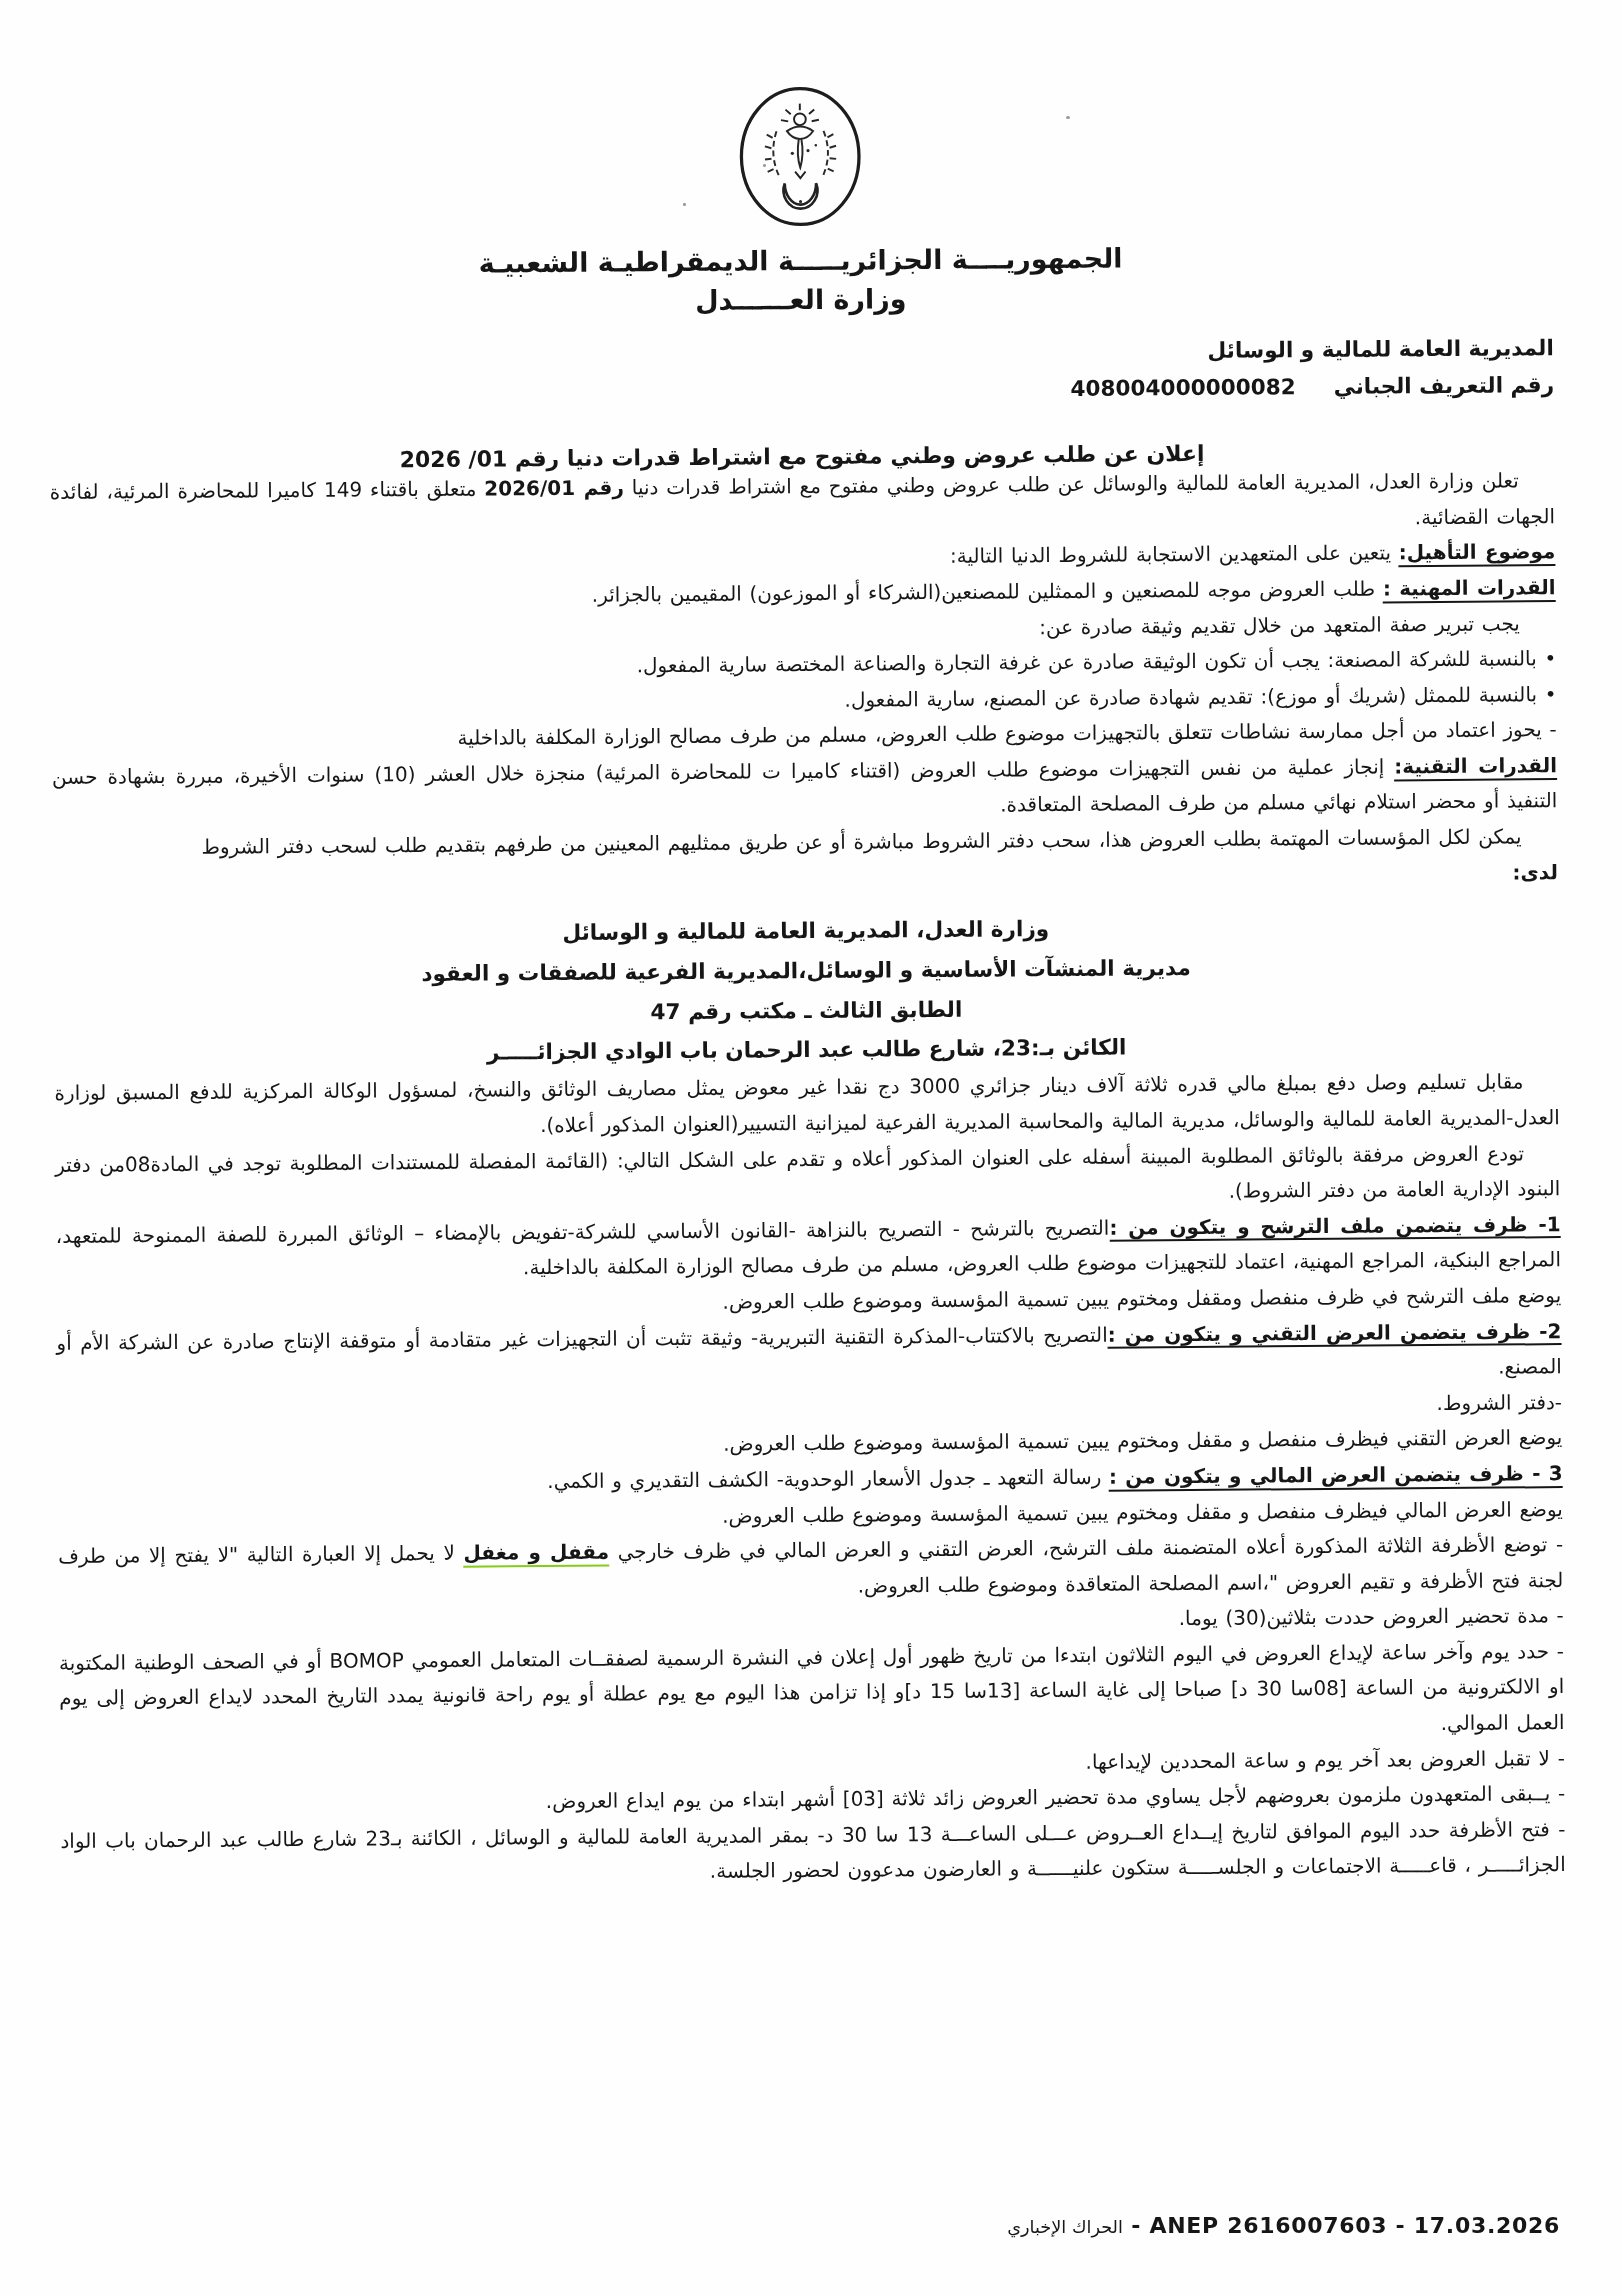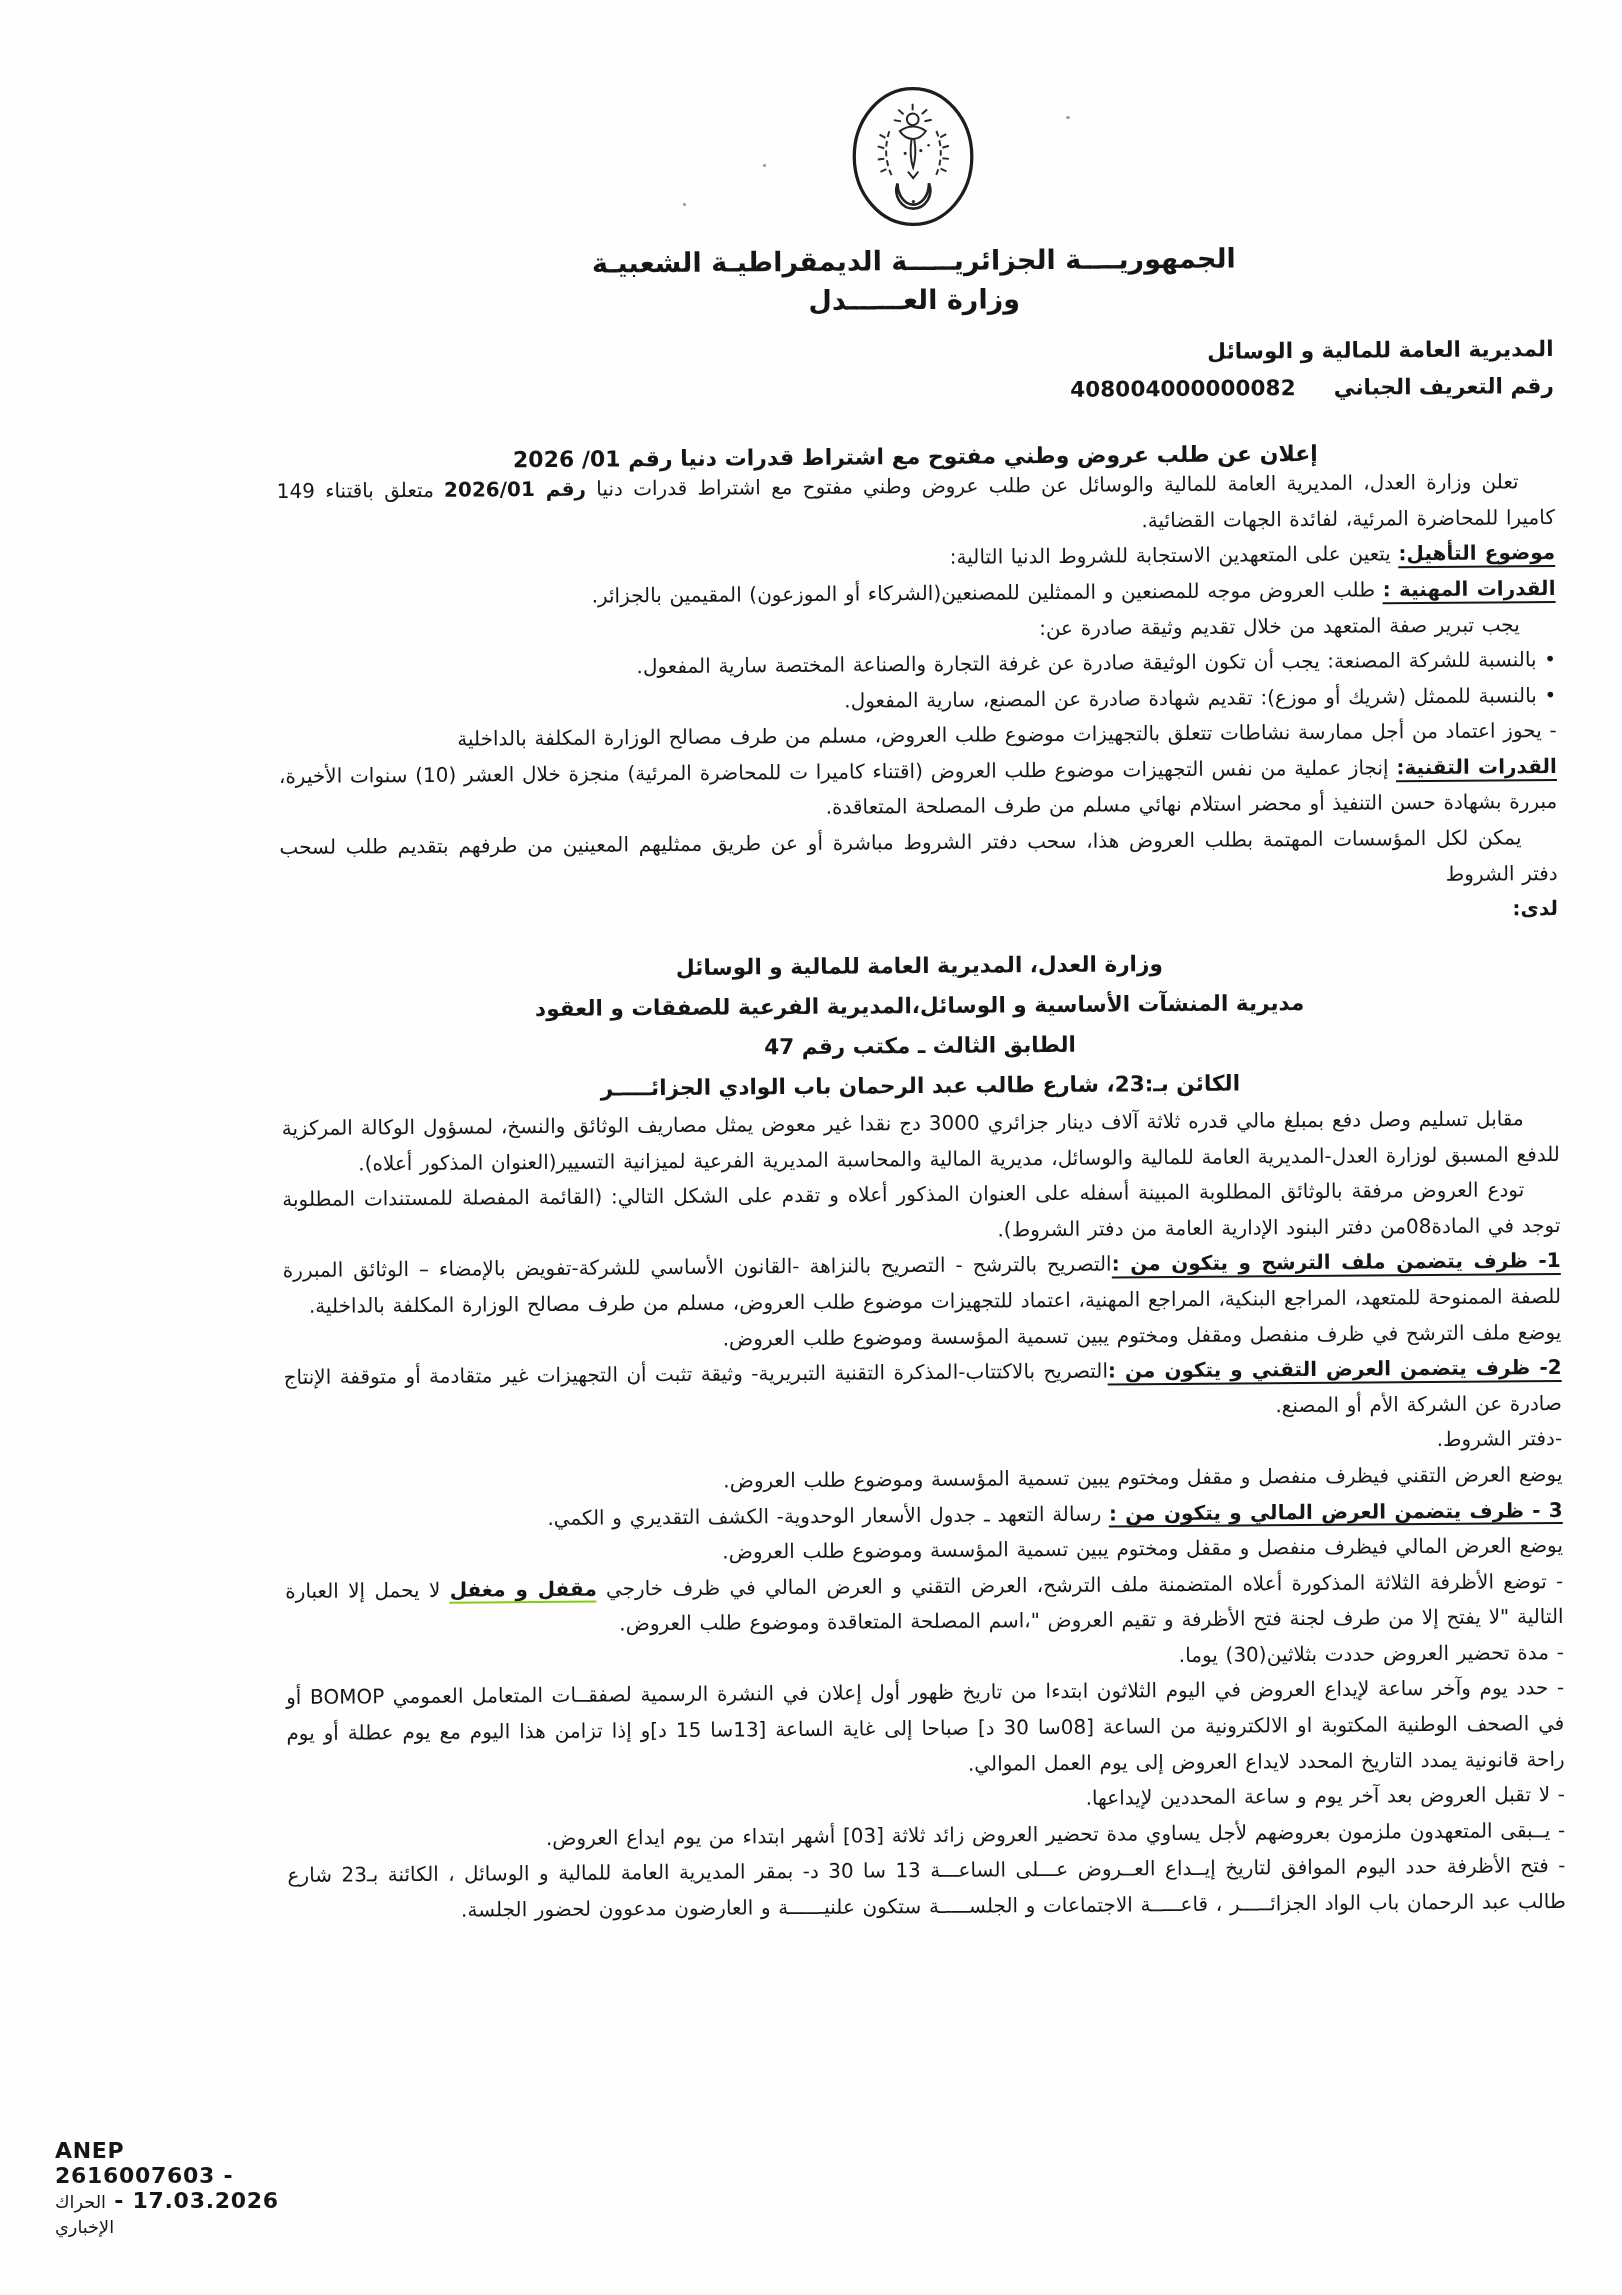--- a/index.html
+++ b/index.html
@@ -5,21 +5,21 @@
   html,body{margin:0;padding:0;background:#ffffff;}
   .page{
     position:relative;
     width:1623px;height:2295px;
     background:#fefefe;
     color:#161616;
     font-family:"DejaVu Sans", sans-serif;
     direction:rtl;
     box-sizing:border-box;
     padding:85px 62px 39px 56px;
-    display:flex;flex-direction:row;
+    display:flex;flex-direction:column;
     overflow:hidden;
   }
   .tilt{display:flex;flex-direction:column;flex:1 1 auto;transform:rotate(-0.45deg);}
   .seal{width:128px;height:143px;margin:0 auto 7.9px auto;display:block;}
   .h-republic{font-size:27px;font-weight:bold;text-align:center;margin:9.2px 0 0 0;}
   .h-ministry{font-size:27px;font-weight:bold;text-align:center;margin:7.9px 0 0 0;}
   .right-head{ text-align:right;font-weight:bold;font-size:21.6px;line-height:1.75;margin-top:19.6px;}
   .tax-label{padding-left:38px;}
   .doc-title{font-size:22px;font-weight:bold;text-align:center;margin-top:34px;}
   p.para{font-size:20px;line-height:1.78;text-align:justify;margin:0;word-spacing:1.3px;}
@@ -29,21 +29,21 @@
   .mt-l{margin-top:41px;}
   .mt-xl{margin-top:65px;}
   .lead{font-weight:bold;border-bottom:2px solid #161616;padding-bottom:0.7px;}
   .emph-u{font-weight:bold;border-bottom:2px solid #84cc16;padding-bottom:0.7px;}
   b{font-weight:bold;}
   .at-line{text-align:right;font-weight:bold;}
   .addr{font-weight:bold;text-align:center;font-size:21.6px;line-height:1.85;margin-top:14.4px;}
   .center-line{text-align:center;}
   .footer{
     margin-top:auto;
-    text-align:left;
+    text-align:right;
     font-size:22px;
     direction:rtl;
     padding-bottom:18.3px;
   }
   .footer .anep{font-weight:bold;letter-spacing:0.7px;}
   .footer .src{font-size:17.7px;}
   .speck{position:absolute;background:#9a9a9a;border-radius:50%;}
 </style>
 </head>
 <body>

